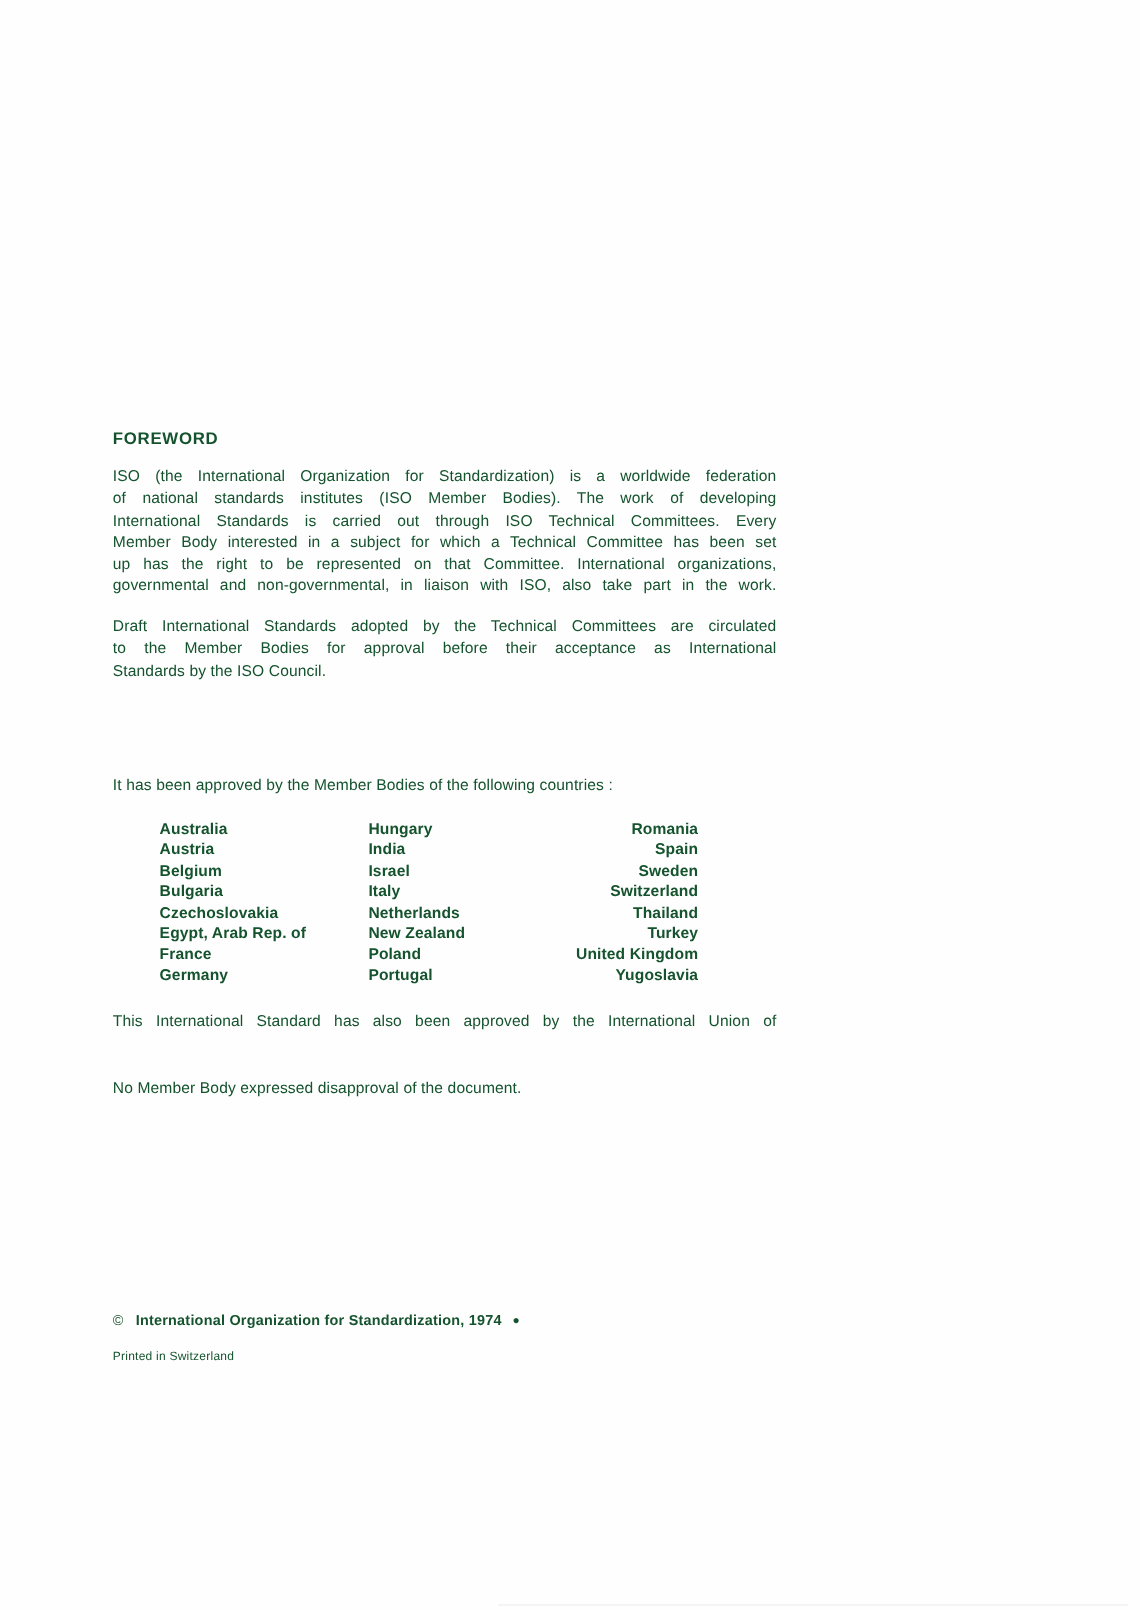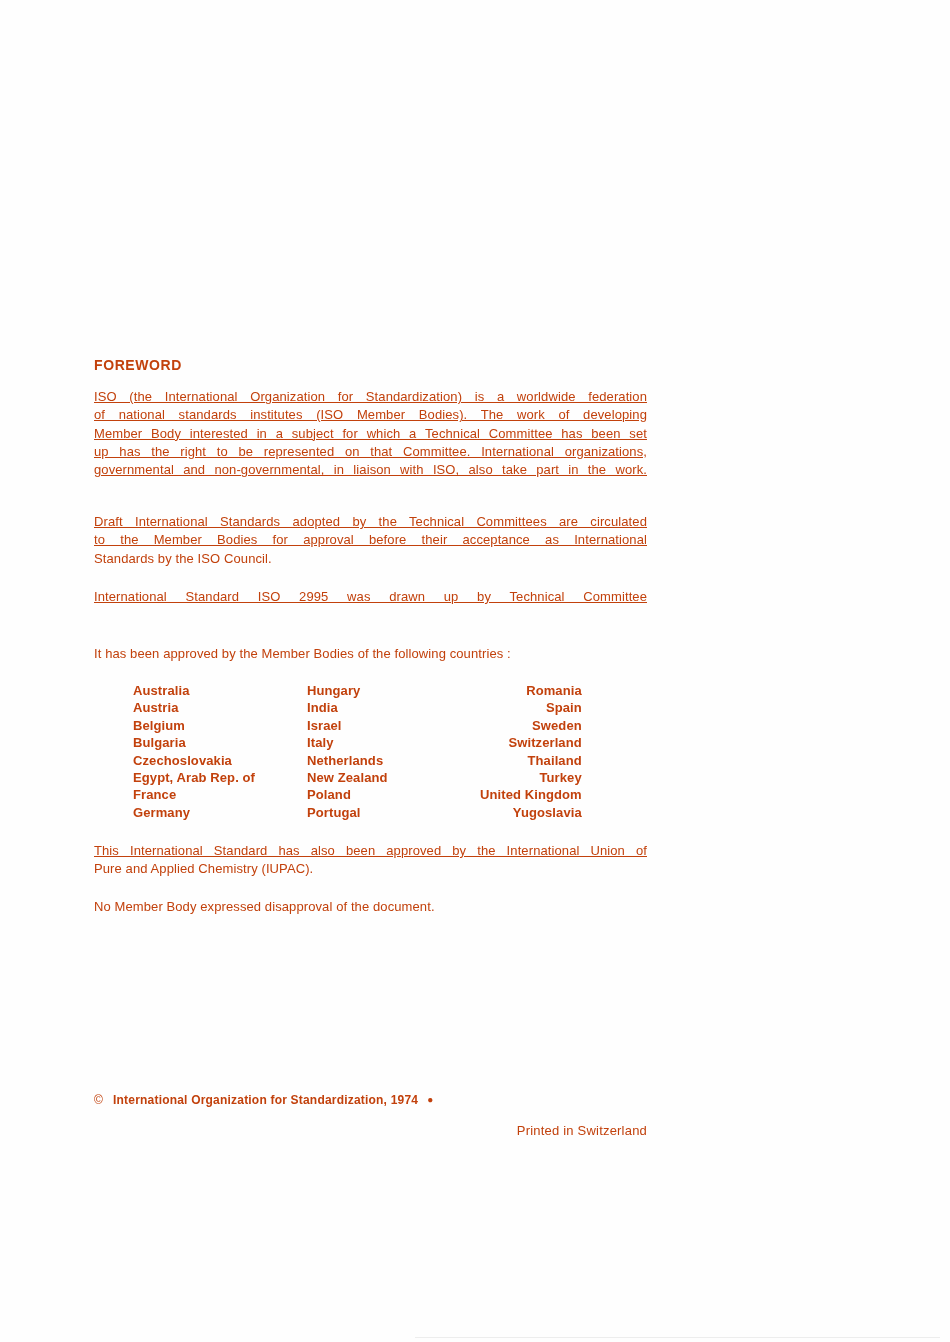--- a/index.html
+++ b/index.html
@@ -14,33 +14,32 @@
     height: 1342px;
     background: #fefefe;
     overflow: hidden;
   }
   .block {
     position: absolute;
     left: 94px;
     width: 553px;
     font-size: 13px;
     line-height: 18.3px;
-    color: #c2410c;
+    color: #14532d;
     letter-spacing: 0.1px;
   }
   .heading {
     font-weight: bold;
     font-size: 14px;
     letter-spacing: 0.6px;
   }
   
   .jline {
     text-align: justify;
     text-align-last: justify;
-    text-decoration: underline;
   }
   .lline {
     text-align: left;
   }
   .italic { font-style: italic; }
   .countries-col {
     position: absolute;
     top: 0;
     font-size: 13px;
     line-height: 17.4px;
@@ -52,56 +51,55 @@
   .col-3 { left: 386px; text-align: right; }
   .copyright-line {
     font-weight: bold;
     font-size: 12px;
     letter-spacing: 0.2px;
     white-space: nowrap;
   }
   .copyright-line .sym { margin-right: 10px; font-weight: normal; }
   .copyright-line .bullet { margin-left: 9px; font-size: 10px; vertical-align: 1px; }
   .printed-line {
-    font-size: 13px;
+    font-size: 10px;
     letter-spacing: 0.2px;
-    text-align: right;
   }
   .scan-line {
     position: absolute;
     top: 1337px;
     left: 415px;
     width: 525px;
     height: 1px;
     background: #ededed;
   }
 </style>
 </head>
 <body>
 
 <div class="page">
 
   <div class="block heading" style="top:356px;">FOREWORD</div>
 
   <div class="block" style="top:388px;">
     <div class="jline">ISO (the International Organization for Standardization) is a worldwide federation</div>
     <div class="jline">of national standards institutes (ISO Member Bodies). The work of developing</div>
+    <div class="jline">International Standards is carried out through ISO Technical Committees. Every</div>
     <div class="jline">Member Body interested in a subject for which a Technical Committee has been set</div>
     <div class="jline">up has the right to be represented on that Committee. International organizations,</div>
     <div class="jline">governmental and non-governmental, in liaison with ISO, also take part in the work.</div>
   </div>
 
   <div class="block" style="top:513px;">
     <div class="jline">Draft International Standards adopted by the Technical Committees are circulated</div>
     <div class="jline">to the Member Bodies for approval before their acceptance as International</div>
     <div class="lline">Standards by the ISO Council.</div>
   </div>
 
   <div class="block" style="top:588px;">
-    <div class="jline">International Standard ISO 2995 was drawn up by Technical Committee</div>
   </div>
 
   <div class="block lline" style="top:645px;">It has been approved by the Member Bodies of the following countries :</div>
 
   <div class="block" style="top:682px; height:142px;">
     <div class="countries-col col-1">
       <div>Australia</div>
       <div>Austria</div>
       <div>Belgium</div>
       <div>Bulgaria</div>
@@ -127,21 +125,20 @@
       <div>Switzerland</div>
       <div>Thailand</div>
       <div>Turkey</div>
       <div>United Kingdom</div>
       <div>Yugoslavia</div>
     </div>
   </div>
 
   <div class="block" style="top:842px;">
     <div class="jline">This International Standard has also been approved by the International Union of</div>
-    <div class="lline">Pure and Applied Chemistry (IUPAC).</div>
   </div>
 
   <div class="block lline" style="top:898px;">No Member Body expressed disapproval of the document.</div>
 
   <div class="block copyright-line" style="top:1091px;">
     <span class="sym">©</span><span>International Organization for Standardization, 1974</span><span class="bullet">●</span>
   </div>
 
   <div class="block printed-line" style="top:1122px;">Printed in Switzerland</div>
 

